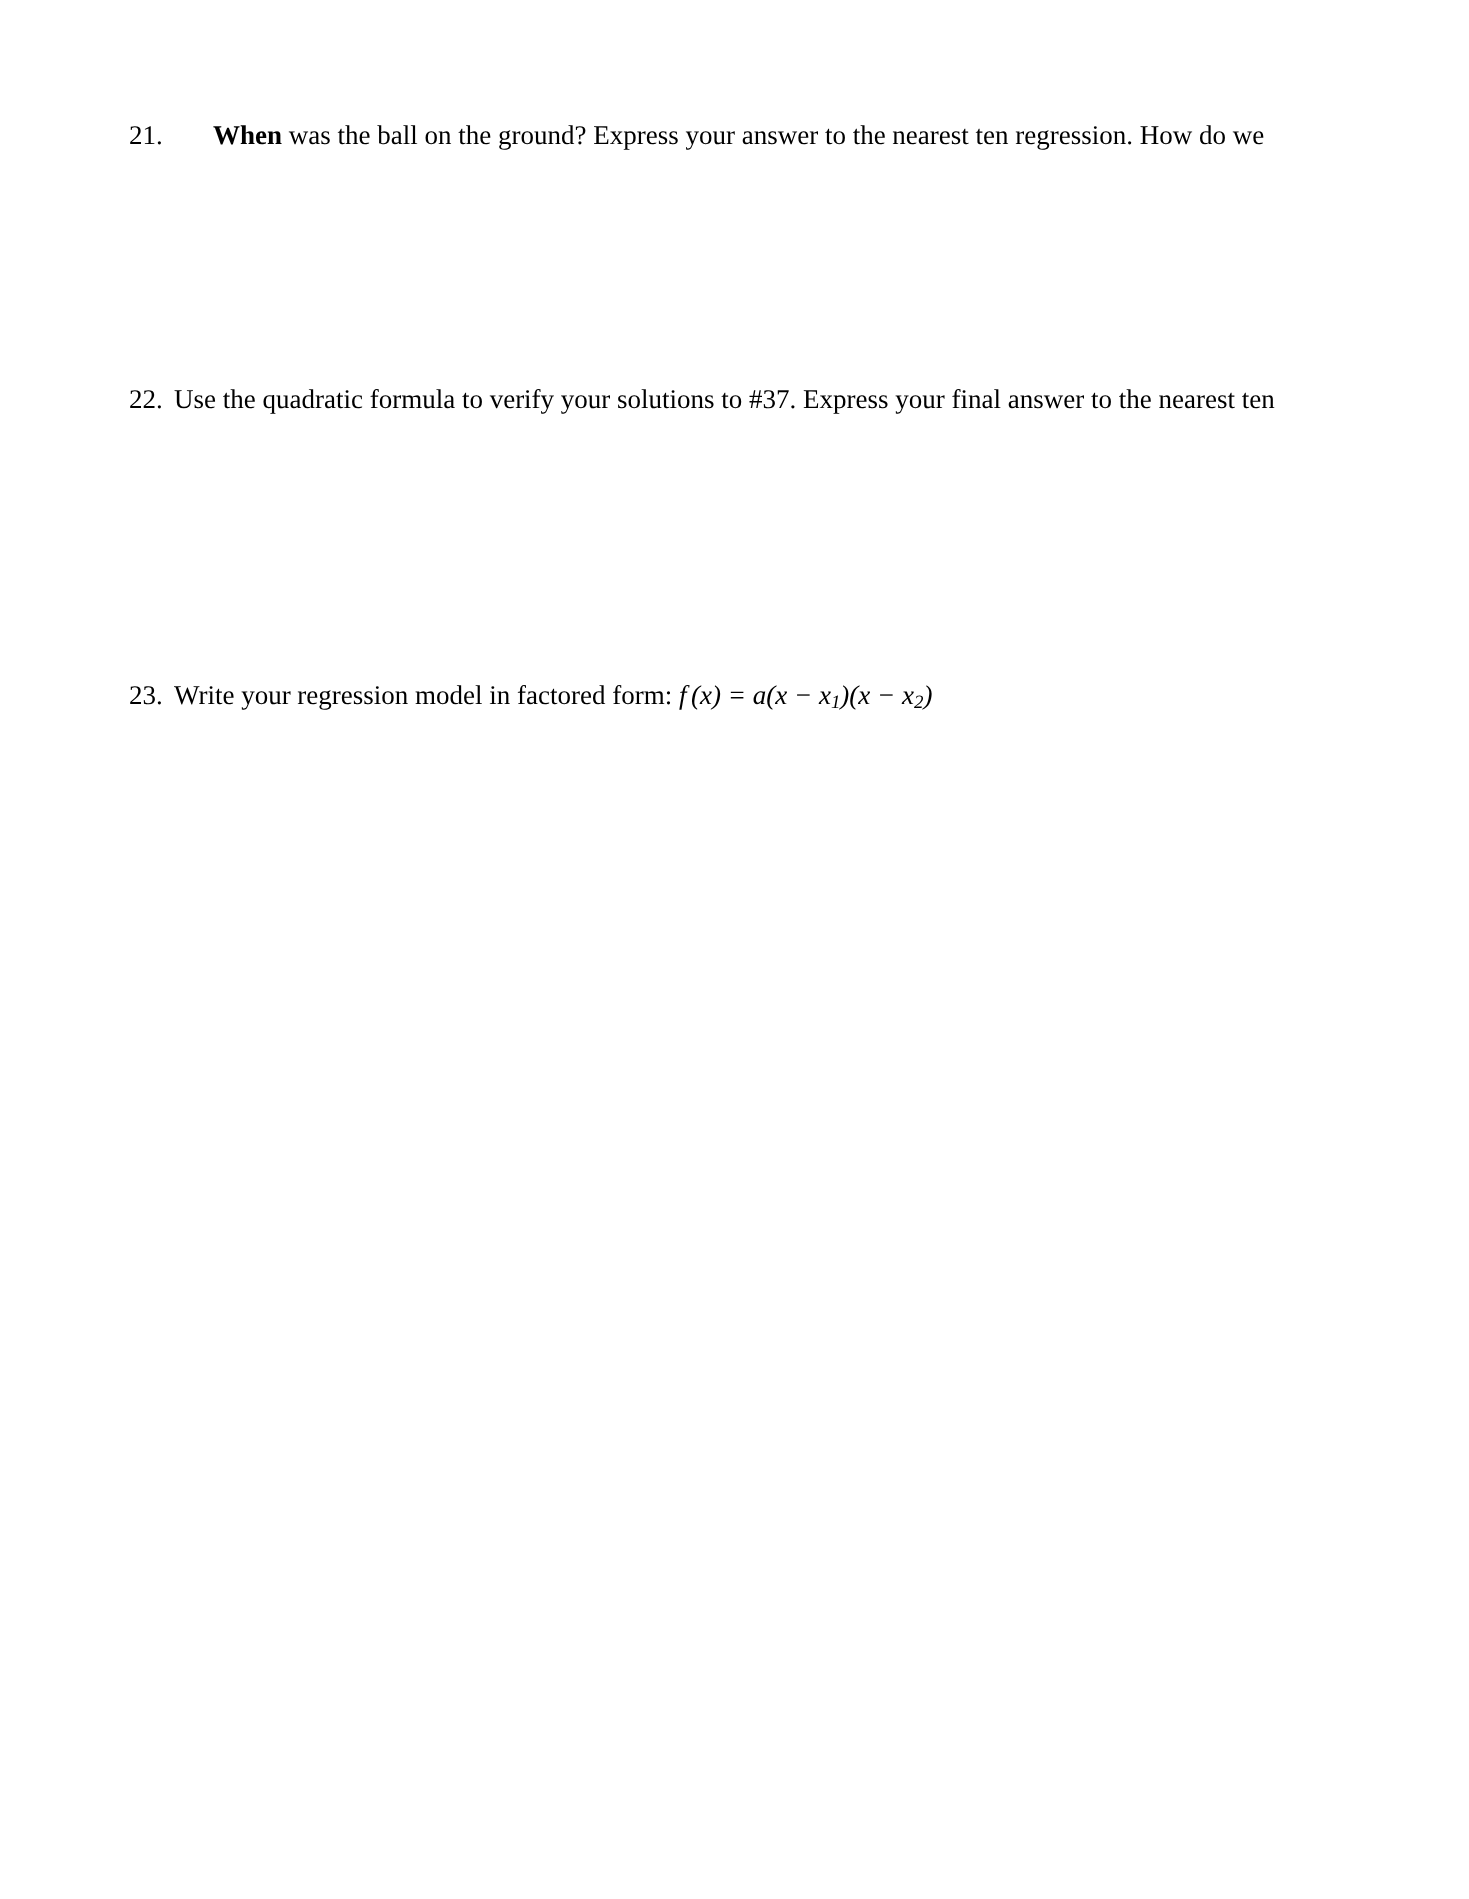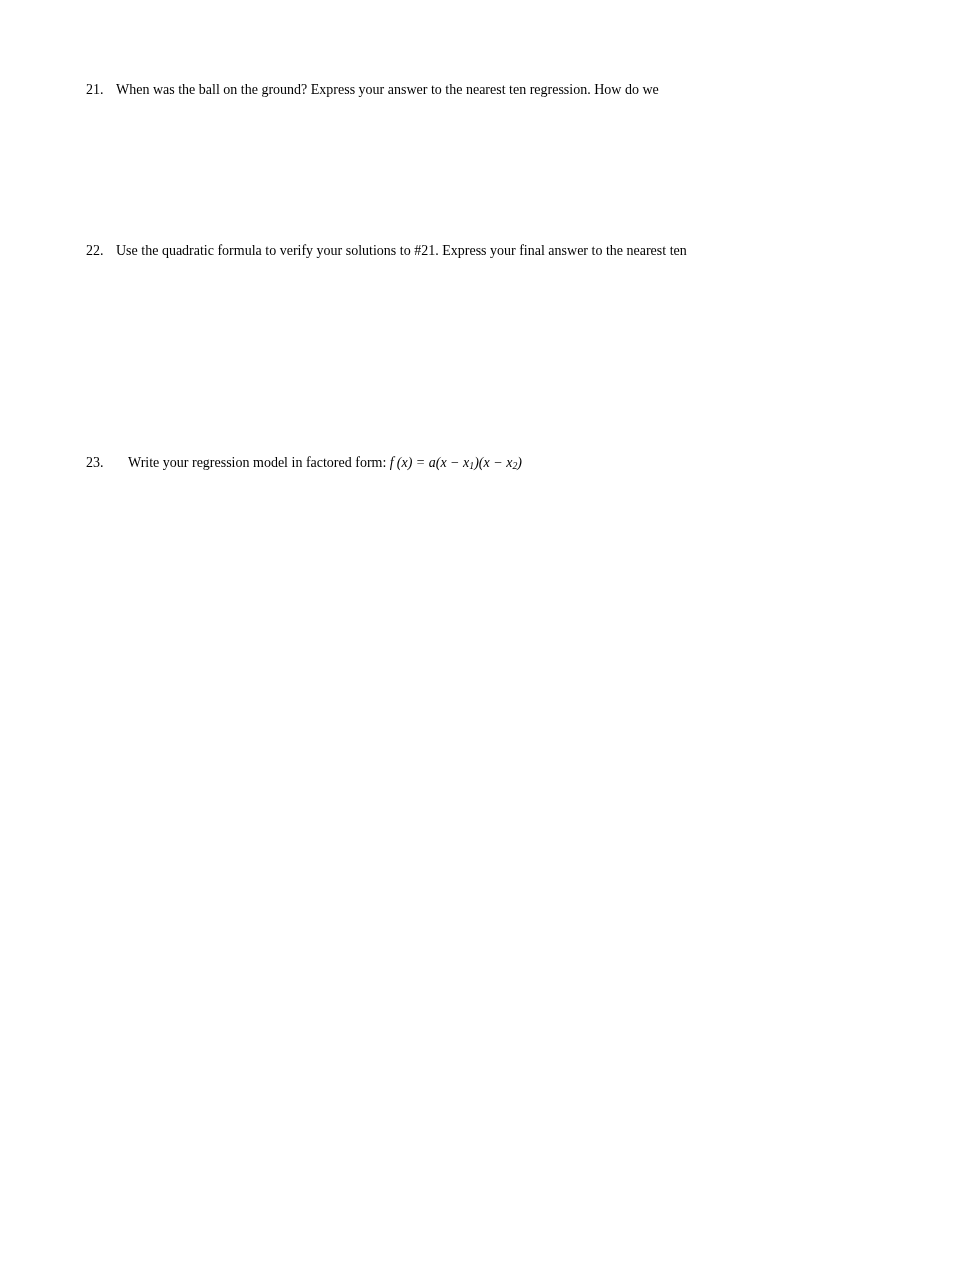--- a/index.html
+++ b/index.html
@@ -6,21 +6,21 @@
     margin: 0;
     padding: 0;
     background: #ffffff;
   }
   .page {
     position: relative;
     width: 979px;
     height: 1266px;
     background: #ffffff;
     font-family: "Liberation Serif", serif;
-    font-size: 14px;
+    font-size: 18px;
     color: #000000;
     overflow: hidden;
   }
   .question {
     position: absolute;
     left: 86px;
     display: flex;
     align-items: flex-start;
   }
   .qnum {
@@ -29,21 +29,21 @@
     flex-shrink: 0;
     line-height: 22px;
   }
   .qbody {
     flex: 1;
   }
   .qline {
     line-height: 22px;
     white-space: pre;
   }
-  .bold { font-weight: normal; }
+  .bold { font-weight: bold; margin-left: 26px; }
   .math {
     font-style: italic;
   }
   .math-f {
     margin-right: 3px;
   }
   sub.math-sub {
     font-size: 70%;
     font-style: italic;
     line-height: 0;
@@ -55,27 +55,27 @@
 
 <div class="page">
 
   <section class="question" style="top: 79px;">
     <span class="qnum">21.</span>
     <div class="qbody">
       <div class="qline"><span class="bold">When</span><span> was the ball on the ground? Express your answer to the nearest ten regression. How do we</span></div>
     </div>
   </section>
 
-  <section class="question" style="top: 240px;">
+  <section class="question" style="top: 255px;">
     <span class="qnum">22.</span>
     <div class="qbody">
-      <div class="qline">Use the quadratic formula to verify your solutions to #21. Express your final answer to the nearest ten</div>
+      <div class="qline">Use the quadratic formula to verify your solutions to #37. Express your final answer to the nearest ten</div>
     </div>
   </section>
 
-  <section class="question" style="top: 452px; gap: 12px;">
+  <section class="question" style="top: 452px;">
     <span class="qnum">23.</span>
     <div class="qbody">
       <div class="qline"><span>Write your regression model in factored form: </span><span class="math"><span class="math-f">f</span><span>(x) = a(x − x</span><sub class="math-sub">1</sub><span>)(x − x</span><sub class="math-sub">2</sub><span>)</span></span></div>
     </div>
   </section>
 
 </div>
 
 </body></html>

